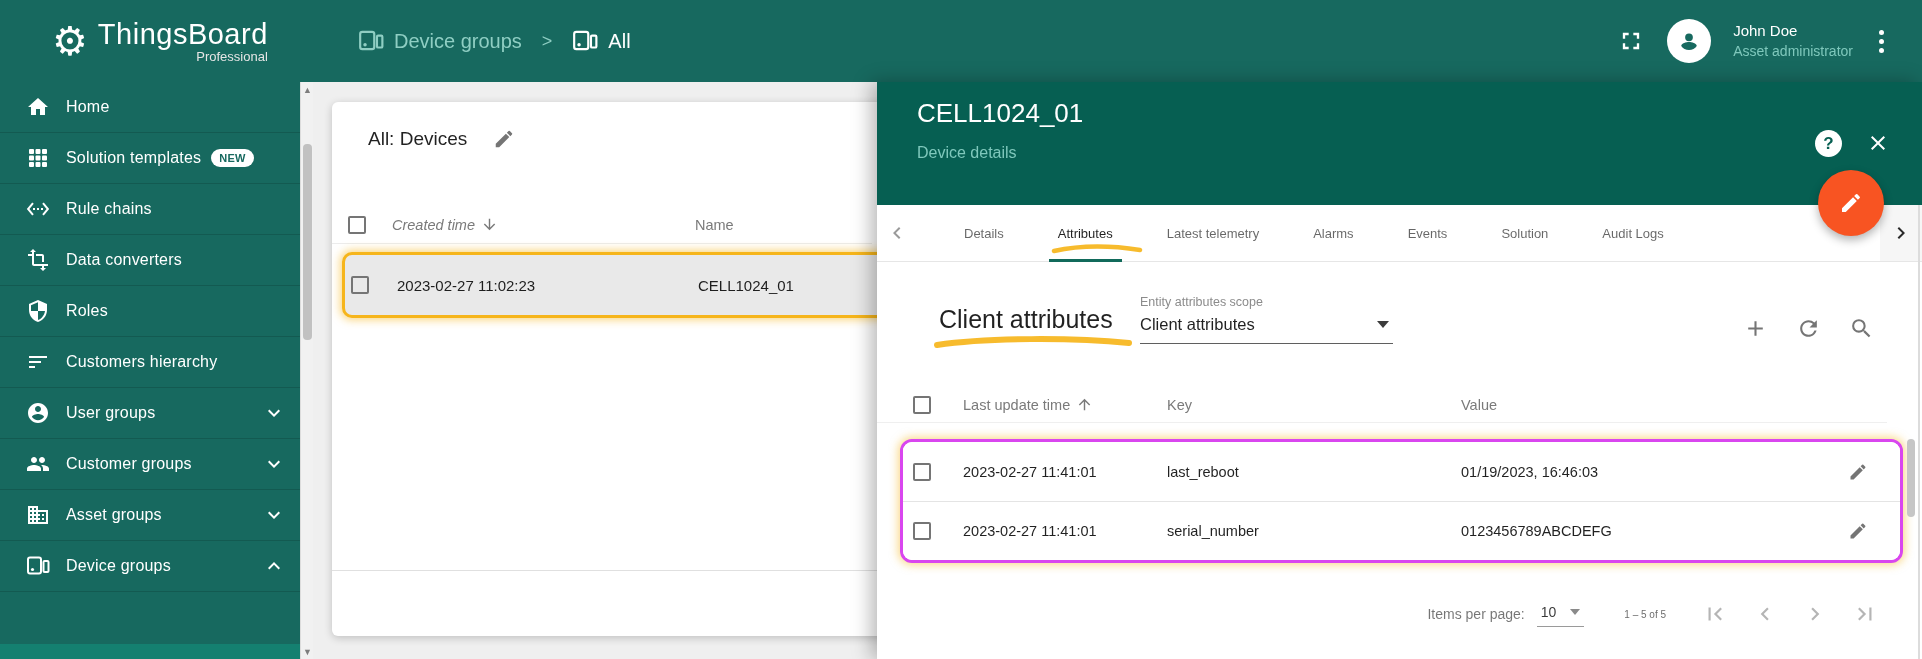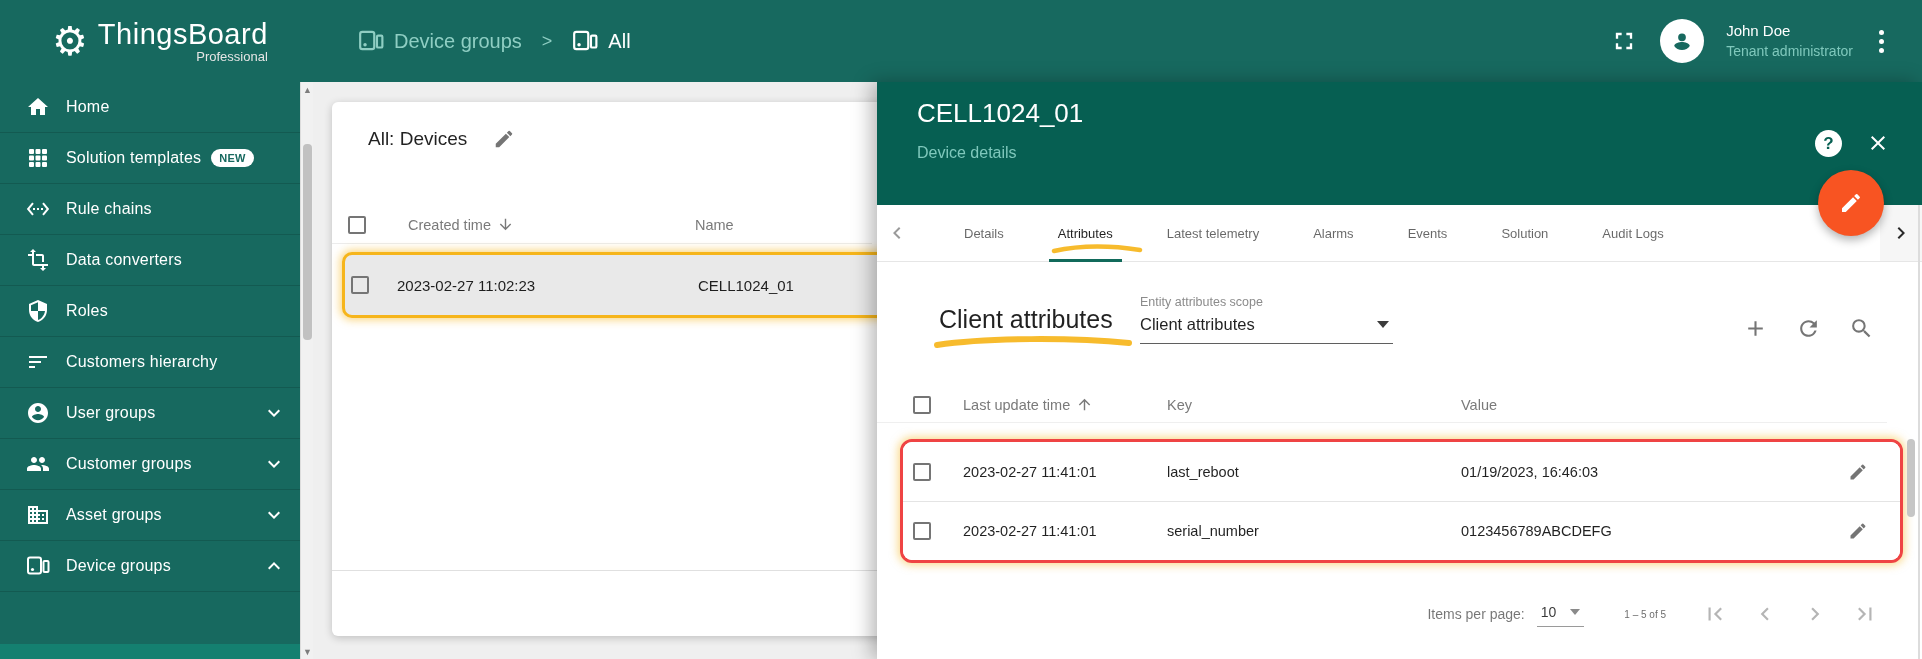--- a/index.html
+++ b/index.html
@@ -54,21 +54,21 @@
   .card { position:absolute; left:332px; top:102px; width:1560px; height:534px; background:#fff;
           border-radius:6px; box-shadow:0 2px 8px rgba(0,0,0,.2); z-index:10; }
   .card-title-row { position:absolute; left:36px; top:26px; display:flex; align-items:center; gap:26px; }
   .card-title { font-size:19px; color:rgba(0,0,0,.87); }
   .pencil-sm { width:22px; height:22px; color:#757575; cursor:pointer; }
   .dev-head { position:absolute; left:0; top:104px; width:540px; height:38px; display:flex; align-items:center;
               border-bottom:1px solid #ececec; }
   .cb { width:18px; height:18px; border:2px solid #757575; border-radius:2px; background:#fff; flex:0 0 auto; }
   .dev-head .cb { margin-left:16px; }
   .col-label { font-size:14.5px; font-weight:500; color:#7a7a7a; display:flex; align-items:center; gap:6px; }
-  .dev-col-time { position:absolute; left:76px; }
+  .dev-col-time { position:absolute; left:60px;font-style:italic; }
   .dev-col-name { position:absolute; left:363px; }
   .sort-arrow { width:17px; height:17px; color:#7a7a7a; }
   .dev-row { position:absolute; left:10px; top:150px; width:1540px; height:66px; background:#e9e9e9;
              border:3px solid #F6B51B; border-radius:10px; box-shadow:0 0 8px 2px rgba(246,181,27,.55);
              display:flex; align-items:center; cursor:pointer; }
   .dev-row .cb { margin-left:6px; background:#e9e9e9; }
   .dev-cell-time { position:absolute; left:52px; font-size:15px; color:rgba(0,0,0,.87); }
   .dev-cell-name { position:absolute; left:353px; font-size:15px; color:rgba(0,0,0,.87); }
   .card-divider { position:absolute; left:0; top:468px; width:545px; border-top:1px solid #e0e0e0; }
 
@@ -115,21 +115,21 @@
   .attr-actions svg { width:25px; height:25px; color:#757575; cursor:pointer; }
 
   .attr-head { position:absolute; left:0; top:305px; width:1010px; height:36px; display:flex; align-items:center;
                border-bottom:1px solid #efefef; }
   .attr-head .cb { margin-left:36px; }
   .attr-col-time { position:absolute; left:86px; }
   .attr-col-key  { position:absolute; left:290px; }
   .attr-col-val  { position:absolute; left:584px; }
 
   .attr-group { position:absolute; left:23px; top:357px; width:1003px; height:124px; background:#fff;
-                border:3px solid #ef4444; border-radius:12px; box-shadow:0 0 8px 2px rgba(246,181,27,.5);
+                border:3px solid #d946ef; border-radius:12px; box-shadow:0 0 8px 2px rgba(246,181,27,.5);
                 overflow:hidden; }
   .attr-row { position:relative; height:59px; display:flex; align-items:center; cursor:pointer; background:#fff; }
   .attr-row + .attr-row { border-top:1px solid #e4e4e4; }
   .attr-row .cb { margin-left:10px; }
   .a-time { position:absolute; left:60px;  font-size:14.5px; color:rgba(0,0,0,.87); }
   .a-key  { position:absolute; left:264px; font-size:14.5px; color:rgba(0,0,0,.87); }
   .a-val  { position:absolute; left:558px; font-size:14.5px; color:rgba(0,0,0,.87); }
   .row-edit { position:absolute; right:32px; width:20px; height:20px; color:#757575; cursor:pointer; }
 
   .paginator { position:absolute; right:44px; top:512px; height:40px; display:flex; align-items:center; }
@@ -184,21 +184,21 @@
           <path d="M7 14H5v5h5v-2H7v-3zm-2-4h2V7h3V5H5v5zm12 7h-3v2h5v-5h-2v3zM14 5v2h3v3h2V5h-5z"></path>
         </svg>
       </button>
       <div class="avatar">
         <svg viewBox="0 0 24 24" fill="currentColor">
           <path d="M12 5.9a3.1 3.1 0 1 1 0 6.2 3.1 3.1 0 0 1 0-6.2zm0 13.3c-2.6 0-4.9-1.3-6.2-3.3.03-2.06 4.13-3.2 6.2-3.2 2.06 0 6.17 1.14 6.2 3.2-1.3 2-3.6 3.3-6.2 3.3z"></path>
         </svg>
       </div>
       <div class="user-block">
         <span class="user-name">John Doe</span>
-        <span class="user-role">Tenant administrator</span>
+        <span class="user-role">Asset administrator</span>
       </div>
       <button class="icon-btn kebab" aria-label="more">
         <i></i>
           <i></i>
           <i></i>
       </button>
     </div>
   </header>
 
   <aside class="sidebar">

